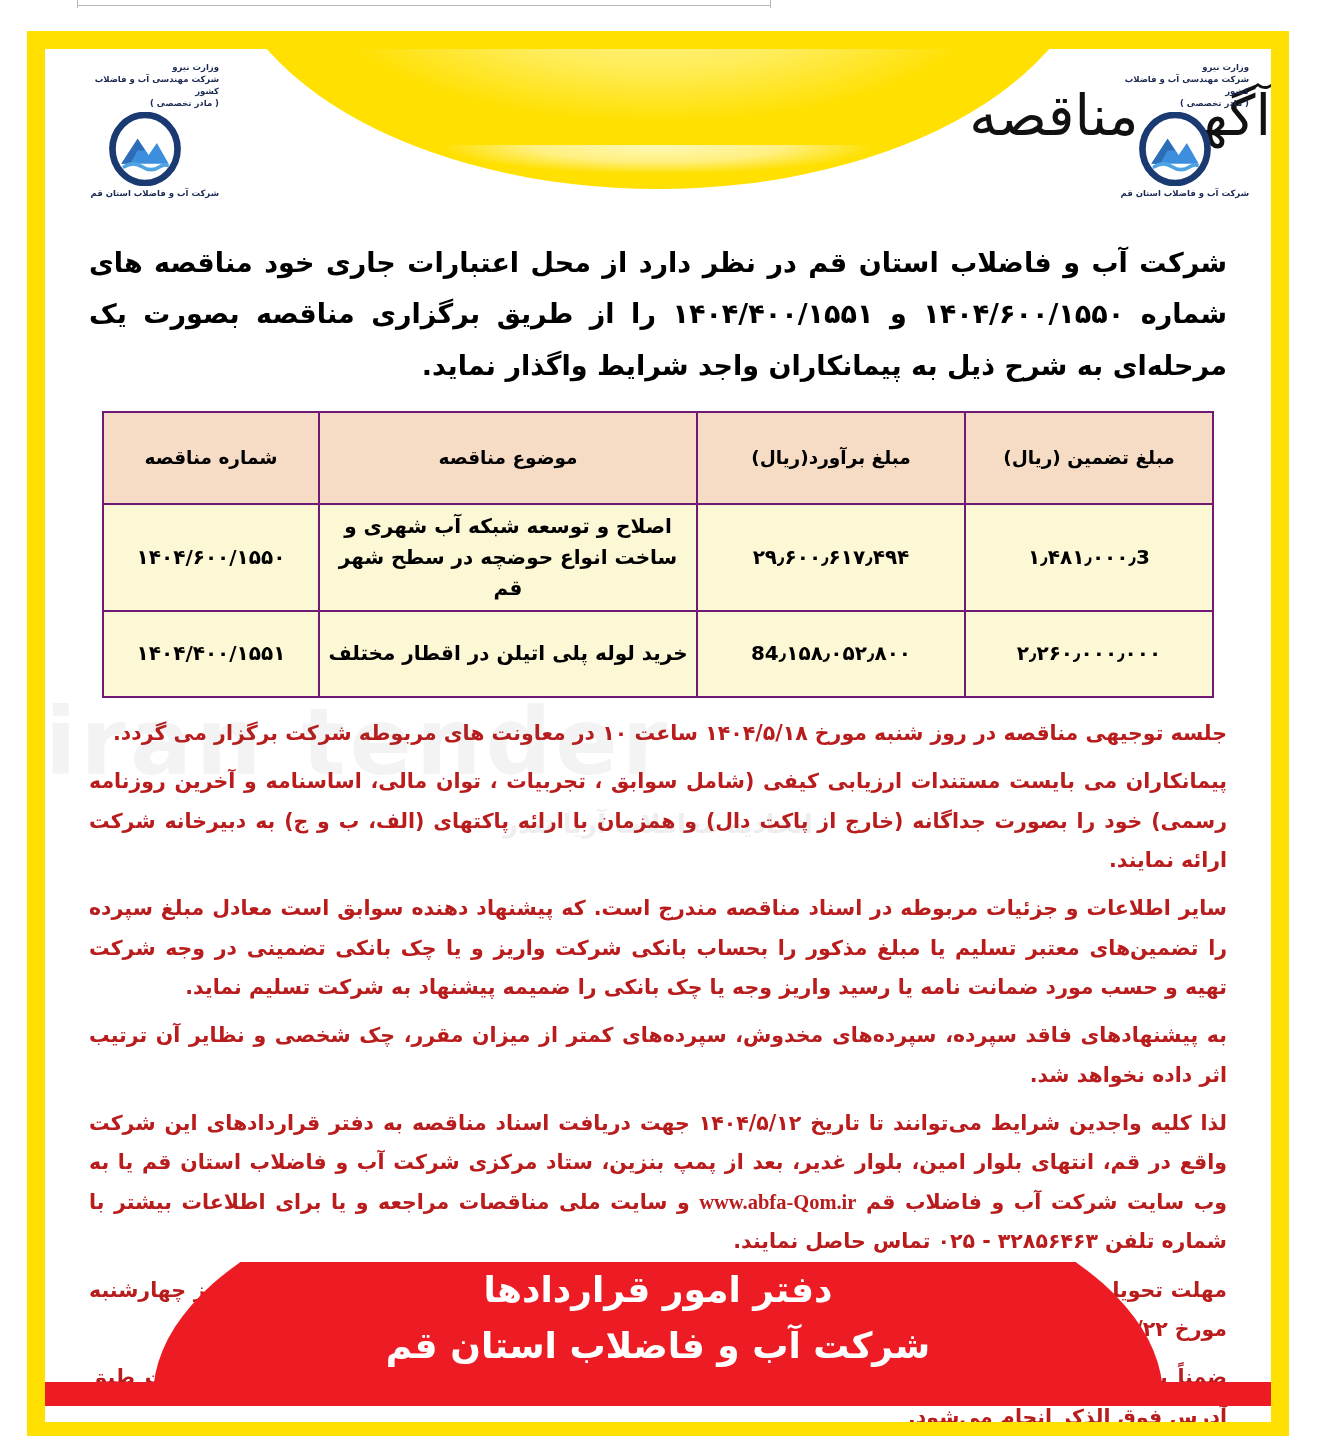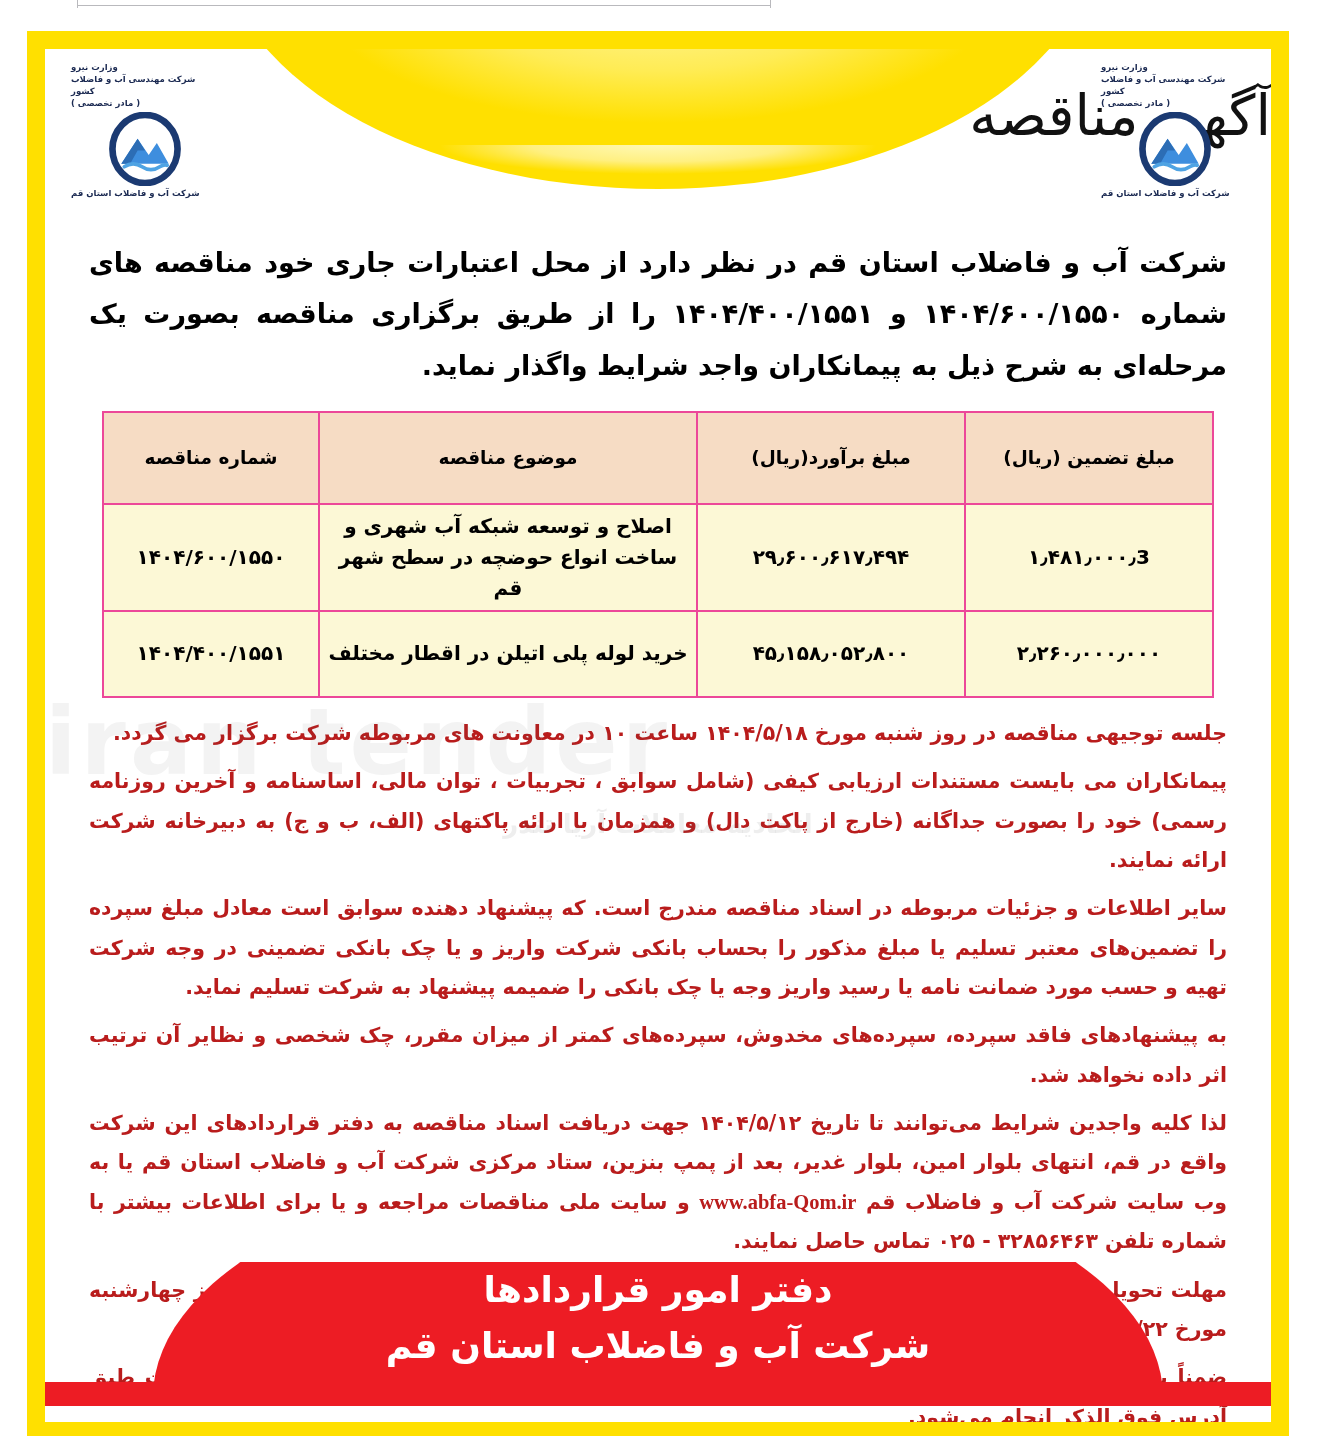--- a/index.html
+++ b/index.html
@@ -103,21 +103,21 @@
       2px 2px 0 #ffffff, -2px -2px 0 #ffffff, 2px -2px 0 #ffffff, -2px 2px 0 #ffffff,
       3px 3px 0 #ffffff;
     z-index: 4;
   }
 
   
   .logo {
     position: absolute;
     top: 12px;
     width: 148px;
-    text-align: left;
+    text-align: right;
     z-index: 5;
   }
   .logo.right { right: 22px; }
   .logo.left  { left: 26px; }
   .logo-top-text {
     font-size: 8.5px;
     line-height: 1.42;
     color: #1b2a52;
     font-weight: bold;
     white-space: pre-line;
@@ -151,21 +151,21 @@
   
   table.tender {
     width: 1110px;
     margin: 0 auto 16px auto;
     border-collapse: collapse;
     direction: rtl;
     table-layout: fixed;
   }
   table.tender th,
   table.tender td {
-    border: 2px solid #ec4899;
+    border: 2px solid #701a75;
     text-align: center;
     vertical-align: middle;
     color: #000;
     font-weight: bold;
     padding: 6px 4px;
   }
   table.tender th {
     background: #F6DCC4;
     font-size: 18.5px;
     height: 78px;
@@ -338,21 +338,21 @@
         </thead>
         <tbody>
           <tr>
             <td>۱٫۴۸۱٫۰۰۰٫3</td>
             <td>۲۹٫۶۰۰٫۶۱۷٫۴۹۴</td>
             <td>اصلاح و توسعه شبکه آب شهری و ساخت انواع حوضچه در سطح شهر قم</td>
             <td>۱۴۰۴/۶۰۰/۱۵۵۰</td>
           </tr>
           <tr>
             <td>۲٫۲۶۰٫۰۰۰٫۰۰۰</td>
-            <td>۴۵٫۱۵۸٫۰۵۲٫۸۰۰</td>
+            <td>84٫۱۵۸٫۰۵۲٫۸۰۰</td>
             <td>خرید لوله پلی اتیلن در اقطار مختلف</td>
             <td>۱۴۰۴/۴۰۰/۱۵۵۱</td>
           </tr>
         </tbody>
       </table>
 
       <div class="para">جلسه توجیهی مناقصه در روز شنبه مورخ ۱۴۰۴/۵/۱۸ ساعت ۱۰ در معاونت های مربوطه شرکت برگزار می گردد.</div>
       <div class="para">پیمانکاران می بایست مستندات ارزیابی کیفی (شامل سوابق ، تجربیات ، توان مالی، اساسنامه و آخرین روزنامه رسمی) خود را بصورت جداگانه (خارج از پاکت دال) و همزمان با ارائه پاکتهای (الف، ب و ج) به دبیرخانه شرکت ارائه نمایند.</div>
       <div class="para">سایر اطلاعات و جزئیات مربوطه در اسناد مناقصه مندرج است. که پیشنهاد دهنده سوابق است معادل مبلغ سپرده را تضمین‌های معتبر تسلیم یا مبلغ مذکور را بحساب بانکی شرکت واریز و یا چک بانکی تضمینی در وجه شرکت تهیه و حسب مورد ضمانت نامه یا رسید واریز وجه یا چک بانکی را ضمیمه پیشنهاد به شرکت تسلیم نماید.</div>
       <div class="para">به پیشنهادهای فاقد سپرده، سپرده‌های مخدوش، سپرده‌های کمتر از میزان مقرر، چک شخصی و نظایر آن ترتیب اثر داده نخواهد شد.</div>

